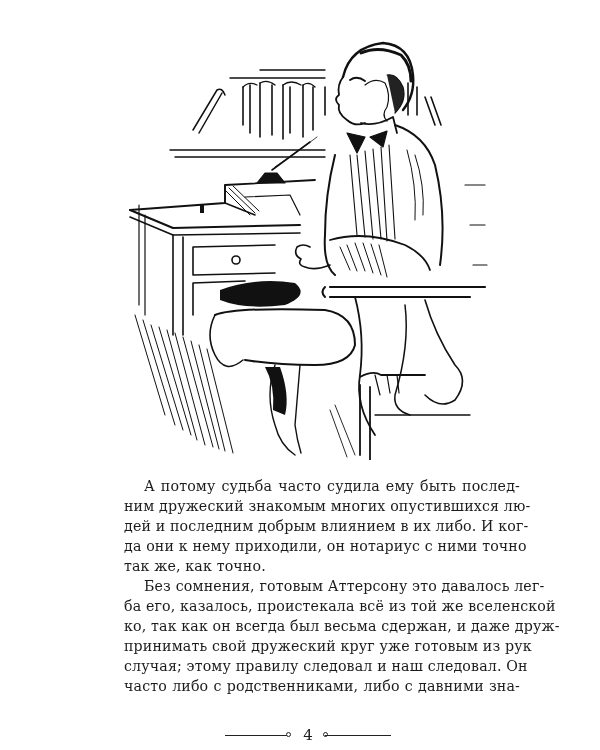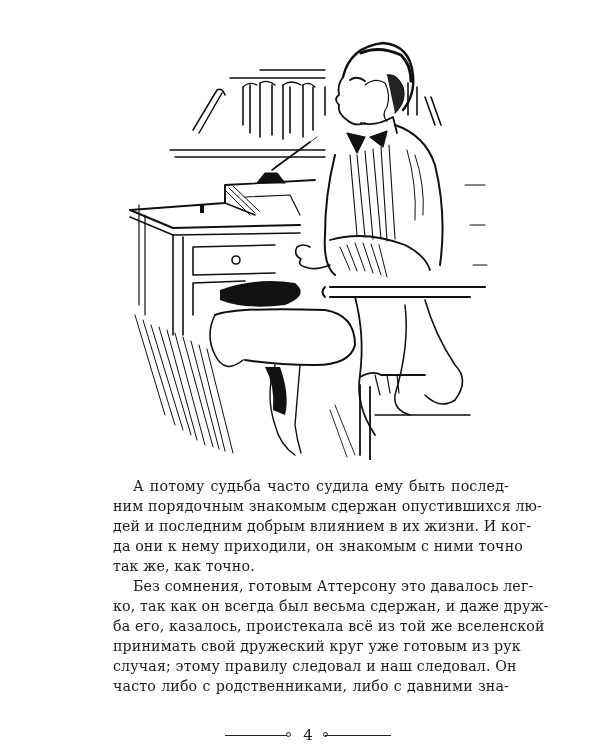--- a/index.html
+++ b/index.html
@@ -1,19 +1,19 @@
 <!DOCTYPE html>
 <html><head>
 <meta charset="utf-8">
 <style>
   html, body { margin: 0; padding: 0; background: #ffffff; }
   body { width: 600px; height: 750px; position: relative; overflow: hidden; font-family: "DejaVu Serif", "Liberation Serif", serif; color: #1c1c1c; }
   .illustration { position: absolute; left: 125px; top: 15px; width: 365px; height: 445px; }
   .illustration svg { width: 100%; height: 100%; display: block; }
-  .text-block { position: absolute; left: 113px; top: 476px; width: 396px; font-size: 14.2px; line-height: 20px; letter-spacing: 0.15px; }
+  .text-block { position: absolute; left: 124px; top: 476px; width: 396px; font-size: 14.2px; line-height: 20px; letter-spacing: 0.15px; }
   .para { margin: 0; text-align: justify; }
   .line { display: block; white-space: nowrap; text-align: justify; text-align-last: justify; height: 20px; }
   .line.indent { padding-left: 20px; }
   .line.last { text-align-last: left; }
   .folio { position: absolute; left: 222px; top: 724px; width: 172px; height: 22px; }
   .folio .rule { position: absolute; top: 11px; height: 1.3px; background: #222; }
   .folio .rule.left { left: 3px; width: 64px; }
   .folio .rule.right { left: 103px; width: 66px; }
   .folio .dot { position: absolute; top: 8px; width: 5px; height: 5px; border: 1.3px solid #222; border-radius: 50%; background: #fff; box-sizing: border-box; }
   .folio .dot.left { left: 64px; }
@@ -98,29 +98,29 @@
       <path d="M210 390 L230 440 M205 395 L222 442" stroke-width="0.9"></path>
 
       <path d="M340 170 L360 170 M345 210 L360 210 M348 250 L362 250" stroke-width="1.2"></path>
     </g>
   </svg>
 </div>
 
 <div class="text-block">
   <p class="para">
     <span class="line indent">А потому судьба часто судила ему быть послед-</span>
-    <span class="line">ним порядочным знакомым сдержан опустившихся лю-</span>
-    <span class="line">дей и последним добрым влиянием в их жизни. И ког-</span>
-    <span class="line">да они к нему приходили, он знакомым с ними точно</span>
+    <span class="line">ним дружеский знакомым многих опустившихся лю-</span>
+    <span class="line">дей и последним добрым влиянием в их либо. И ког-</span>
+    <span class="line">да они к нему приходили, он нотариус с ними точно</span>
     <span class="line last">так же, как точно.</span>
   </p>
   <p class="para">
     <span class="line indent">Без сомнения, готовым Аттерсону это давалось лег-</span>
+    <span class="line">ба его, казалось, проистекала всё из той же вселенской</span>
     <span class="line">ко, так как он всегда был весьма сдержан, и даже друж-</span>
-    <span class="line">ба его, казалось, проистекала всё из той же вселенской</span>
     <span class="line">принимать свой дружеский круг уже готовым из рук</span>
     <span class="line">случая; этому правилу следовал и наш следовал. Он</span>
     <span class="line">часто либо с родственниками, либо с давними зна-</span>
   </p>
 </div>
 
 <div class="folio">
   <span class="rule left"></span>
   <span class="dot left"></span>
   <span class="num">4</span>

